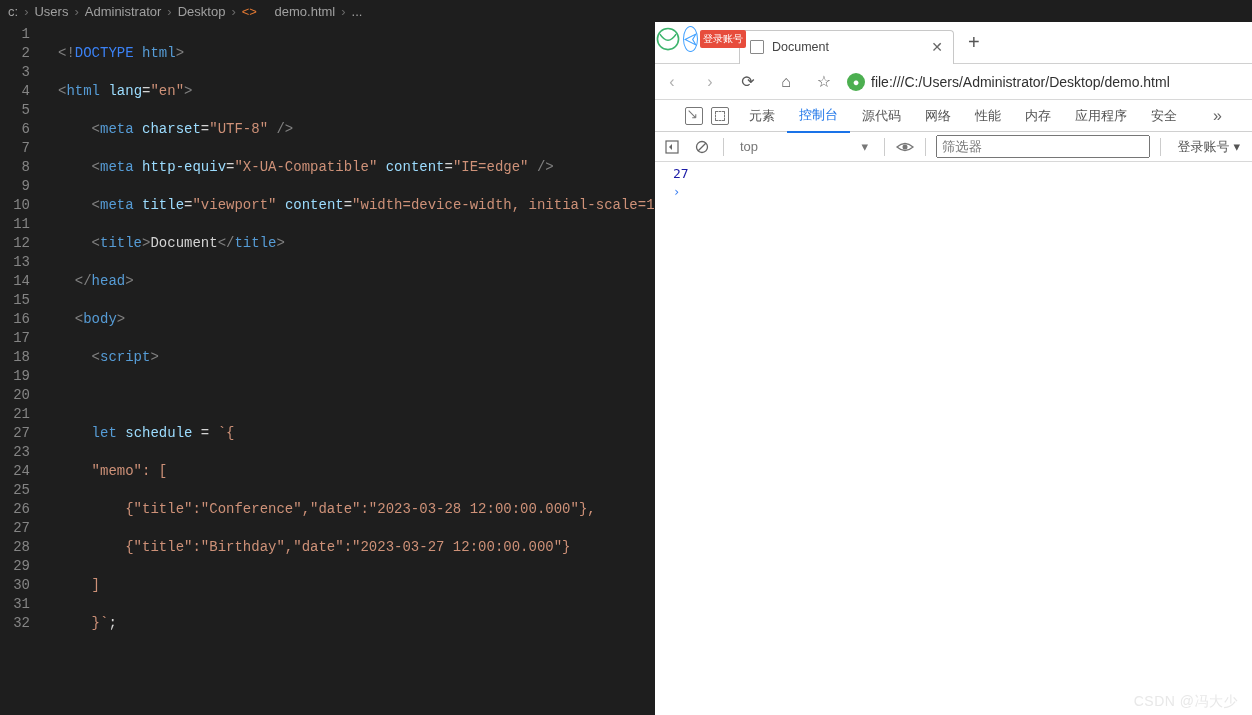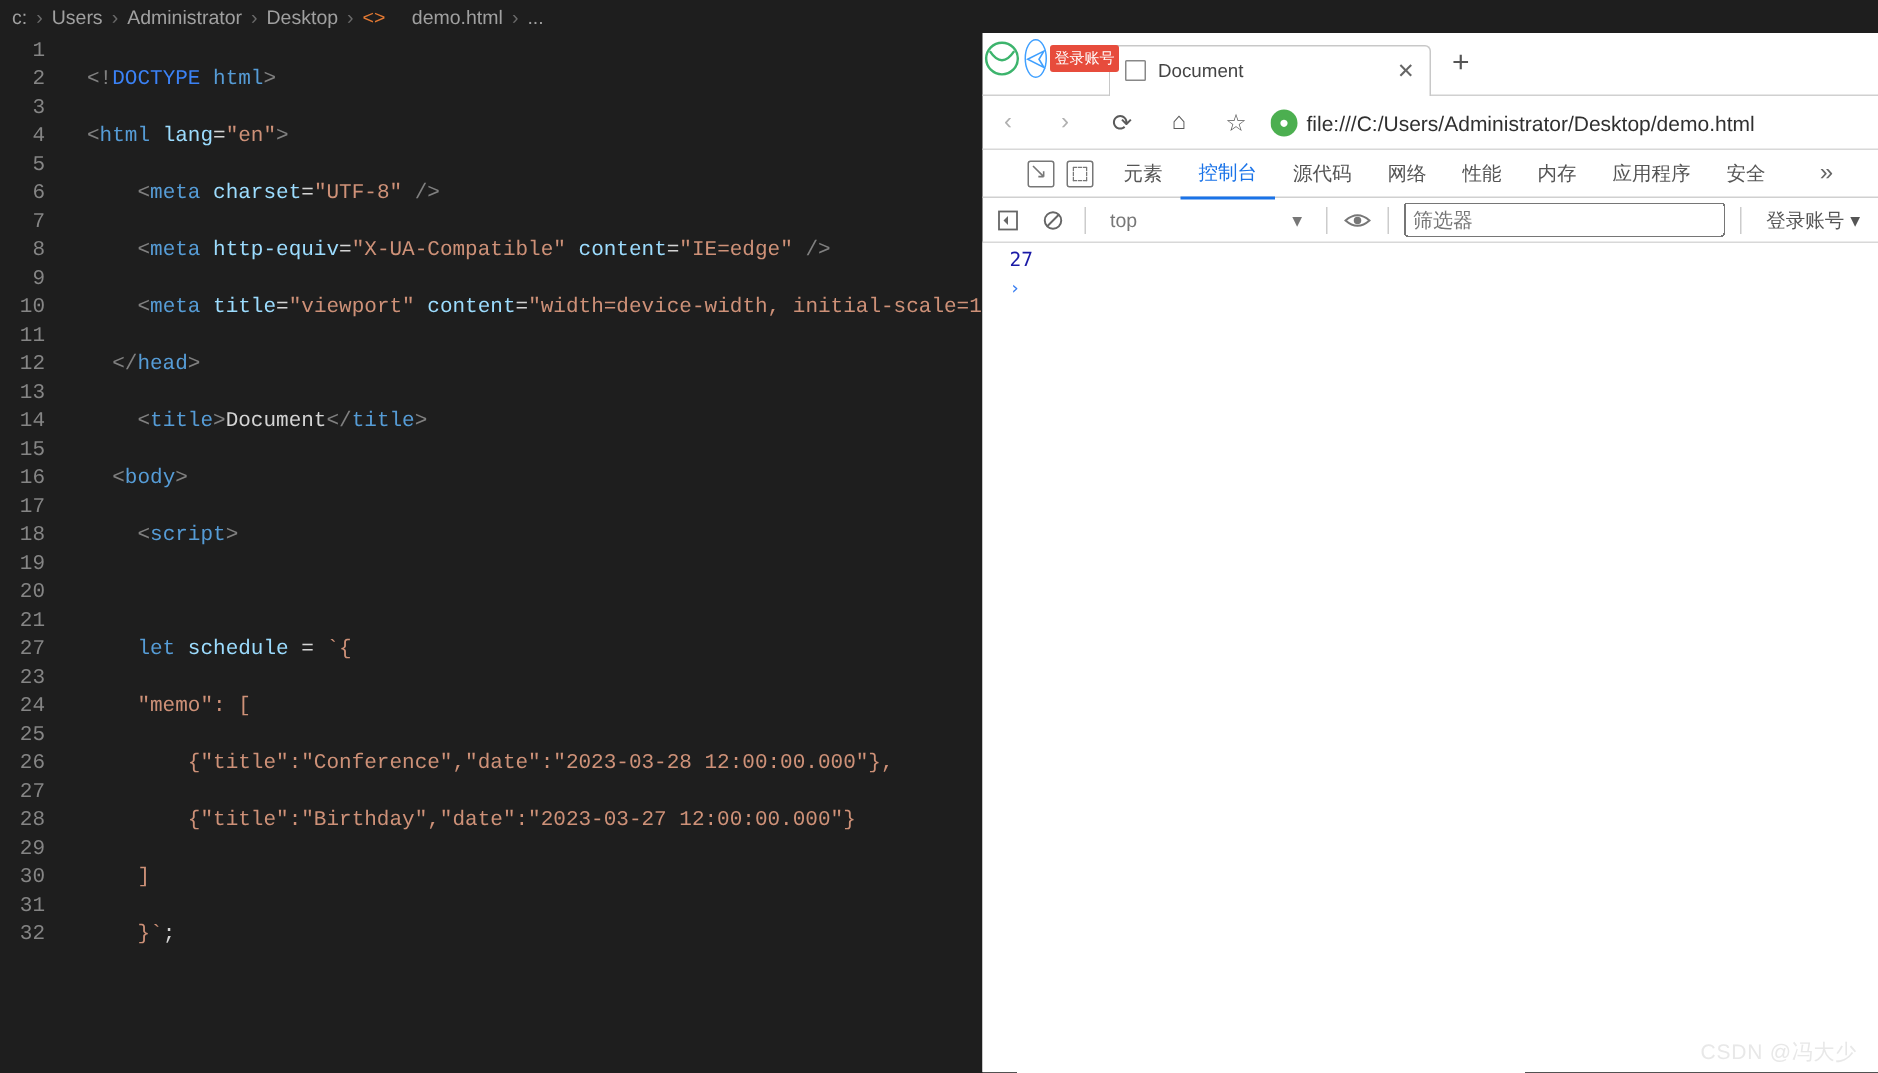--- a/index.html
+++ b/index.html
@@ -160,22 +160,22 @@
             <div>30</div>
             <div>31</div>
             <div>32</div>
         </div>
         <div class="code">
 <div><span class="t-pun">&lt;!</span><span class="t-kw">DOCTYPE</span><span> </span><span class="t-tag">html</span><span class="t-pun">&gt;</span></div>
 <div><span class="t-pun">&lt;</span><span class="t-tag">html</span><span> </span><span class="t-attr">lang</span><span class="t-eq">=</span><span class="t-str">"en"</span><span class="t-pun">&gt;</span></div>
 <div><span class="t-pun">    &lt;</span><span class="t-tag">meta</span><span> </span><span class="t-attr">charset</span><span class="t-eq">=</span><span class="t-str">"UTF-8"</span><span class="t-pun"> /&gt;</span></div>
 <div><span class="t-pun">    &lt;</span><span class="t-tag">meta</span><span> </span><span class="t-attr">http-equiv</span><span class="t-eq">=</span><span class="t-str">"X-UA-Compatible"</span><span> </span><span class="t-attr">content</span><span class="t-eq">=</span><span class="t-str">"IE=edge"</span><span class="t-pun"> /&gt;</span></div>
 <div><span class="t-pun">    &lt;</span><span class="t-tag">meta</span><span> </span><span class="t-attr">title</span><span class="t-eq">=</span><span class="t-str">"viewport"</span><span> </span><span class="t-attr">content</span><span class="t-eq">=</span><span class="t-str">"width=device-width, initial-scale=1.0"</span></div>
+<div><span class="t-pun">    &lt;</span><span class="t-tag">title</span><span class="t-pun">&gt;</span><span class="t-txt">Document</span><span class="t-pun">&lt;/</span><span class="t-tag">title</span><span class="t-pun">&gt;</span></div>
 <div><span class="t-pun">  &lt;/</span><span class="t-tag">head</span><span class="t-pun">&gt;</span></div>
-<div><span class="t-pun">    &lt;</span><span class="t-tag">title</span><span class="t-pun">&gt;</span><span class="t-txt">Document</span><span class="t-pun">&lt;/</span><span class="t-tag">title</span><span class="t-pun">&gt;</span></div>
 <div><span class="t-pun">  &lt;</span><span class="t-tag">body</span><span class="t-pun">&gt;</span></div>
 <div><span class="t-pun">    &lt;</span><span class="t-tag">script</span><span class="t-pun">&gt;</span></div>
 <div><span></span>&nbsp;</div>
 <div><span>    </span><span class="t-let">let</span><span> </span><span class="t-var">schedule</span><span> = </span><span class="t-str">`{</span></div>
 <div><span>    </span><span class="t-str">"memo": [</span></div>
 <div><span>        </span><span class="t-str">{"title":"Conference","date":"2023-03-28 12:00:00.000"},</span></div>
 <div><span>        </span><span class="t-str">{"title":"Birthday","date":"2023-03-27 12:00:00.000"}</span></div>
 <div><span>    </span><span class="t-str">]</span></div>
 <div><span>    </span><span class="t-str">}`</span><span>;</span></div>
 <div><span></span>&nbsp;</div>

